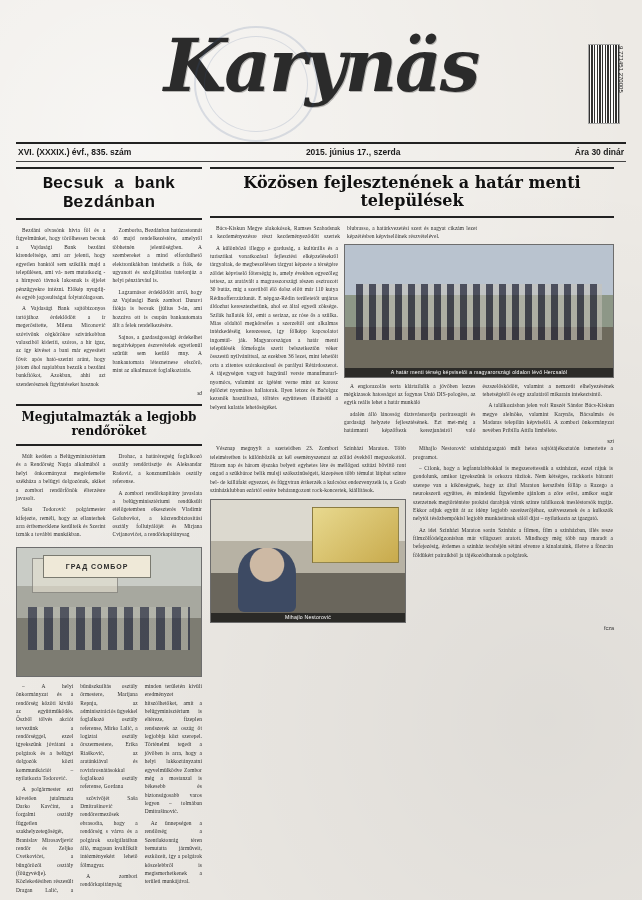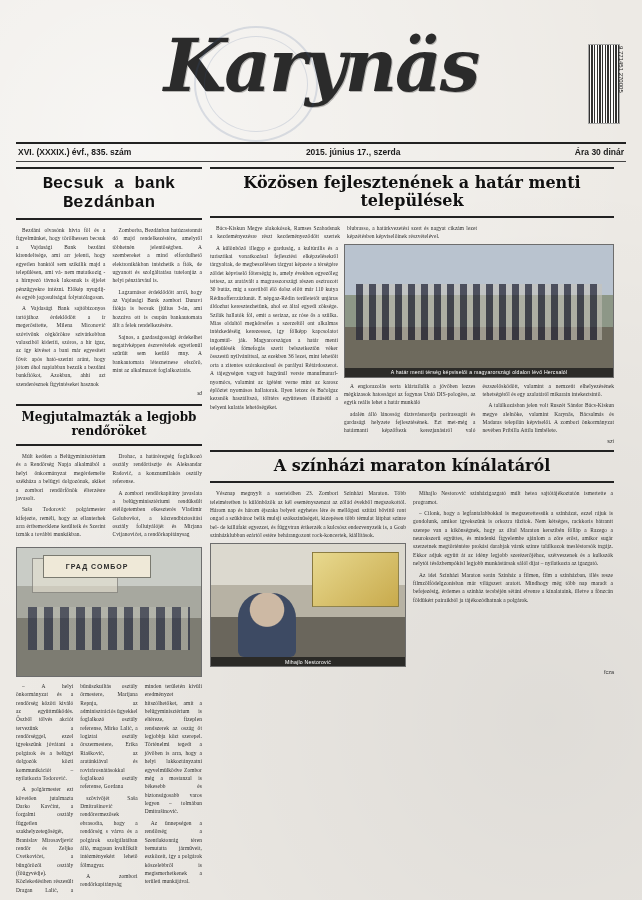--- a/index.html
+++ b/index.html
@@ -263,23 +263,20 @@
           <div class="body-text two" style="margin-top:4px">
             <p>A engiorazolás serta klártailalik a jövőben lezzes mégkizasok hatosságot az fogynas Unió DIS-pologéss, az egyik reális lehet a határ munkáló</p>
             <p>adalén álló lánossóg díztsvásnordja porírassagát és gardasági helyzete fejlesztésének. Ezt met-még a határmanti képzőftezk kerezjanásiról való észszelősködött, valamint a nemzetit elhelyezésének tehetségéről és egy azalatáról mikarain intekeztsintő.</p>
             <p>A találkozásban jelen volt Ruszét Sándor Bács-Kiskun megye alelnöke, valamint Karynäs, Bácsalmás és Madaras telepilán képviselői. A zombori önkormányzat nevében Pribilla Attila limbélete.</p>
           </div>
         </div>
       </div>
 
       <div class="footer-note">szi</div>
 
-      <div class="hl-box" style="margin-top:6px">
-        <div class="headline hl-3">A színházi maraton kínálatáról</div>
-      </div>
 
       <div style="display:flex;gap:7px;">
         <div style="width:196px">
           <div class="body-text">
             <p>Vésznap megnyylt a szerteidben 23. Zombori Színházi Maraton. Több teleiméretben is különbözők az kél eseményszenzat az zölád évekből megszokottól. Három nap és három éjszaka belyett egyhetes lére és mellőgezi szitázi bővíttő ront ongad a szükbároz belik mulsji szókszínűségeit, kizepésen több témulat látphat színre bel- de kálláfakt egyezzet, és függvtran értkerzék a kulcsósz endezvenyzeik is, a Goab szinházklubban ezártól estére behárangozont rock-koncertek, kiállítások.</p>
           </div>
           <div class="photo ph-speaker" style="height:122px;margin-top:4px;">
             <div class="cap">Mihajlo Nestorović</div>
           </div>
         </div>

